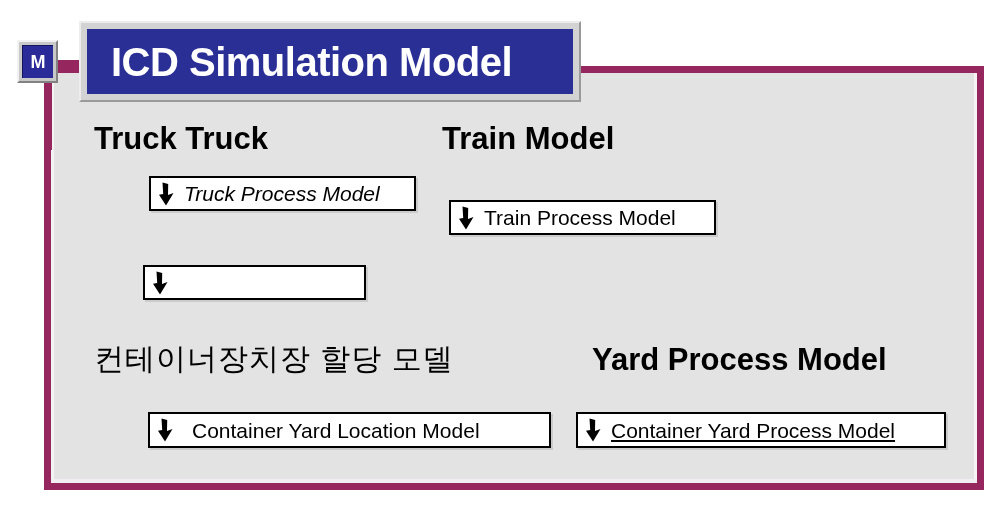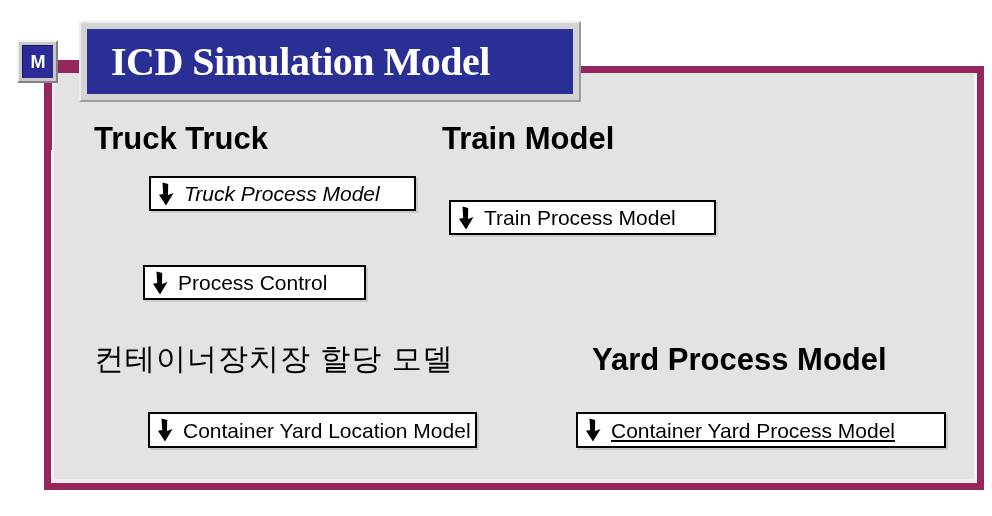--- a/index.html
+++ b/index.html
@@ -129,21 +129,20 @@
     width: 502px;
     height: 81px;
     background: #d3d3d3;
     border-top: 2px solid #ededed;
     border-left: 2px solid #ededed;
     border-right: 2px solid #9a9a9a;
     border-bottom: 2px solid #9a9a9a;
     box-sizing: border-box;
     z-index: 12;
     padding: 6px;
-    font-family: Liberation Serif, serif;
   }
   .title-inner {
     width: 100%;
     height: 100%;
     background: #2a2f96;
     box-sizing: border-box;
     display: flex;
     align-items: center;
     padding-left: 24px;
   }
@@ -234,24 +233,23 @@
     <svg class="arrow-icon" viewBox="0 0 22 26">
       <path d="M6.5 1.5 L12.2 3.0 L12.0 14.0 L17.5 12.0 L10.0 24.5 L3.0 13.8 L7.2 13.0 Z" fill="#000000"></path>
     </svg>
     <span class="node-label">Train Process Model</span>
   </div>
 
   <div class="node" style="left:143px; top:265px; width:223px; height:35px;">
     <svg class="arrow-icon" viewBox="0 0 22 26">
       <path d="M6.5 1.5 L12.2 3.0 L12.0 14.0 L17.5 12.0 L10.0 24.5 L3.0 13.8 L7.2 13.0 Z" fill="#000000"></path>
     </svg>
-    <span class="node-label">Process Control</span>
-  </div>
-
-  <div class="node" style="left:148px; top:412px; width:329px; height:36px;">
+  </div>
+
+  <div class="node" style="left:148px; top:412px; width:403px; height:36px;gap:9px;">
     <svg class="arrow-icon" viewBox="0 0 22 26">
       <path d="M6.5 1.5 L12.2 3.0 L12.0 14.0 L17.5 12.0 L10.0 24.5 L3.0 13.8 L7.2 13.0 Z" fill="#000000"></path>
     </svg>
     <span class="node-label">Container Yard Location Model</span>
   </div>
 
   <div class="node" style="left:576px; top:412px; width:370px; height:36px;text-decoration:underline;">
     <svg class="arrow-icon" viewBox="0 0 22 26">
       <path d="M6.5 1.5 L12.2 3.0 L12.0 14.0 L17.5 12.0 L10.0 24.5 L3.0 13.8 L7.2 13.0 Z" fill="#000000"></path>
     </svg>

